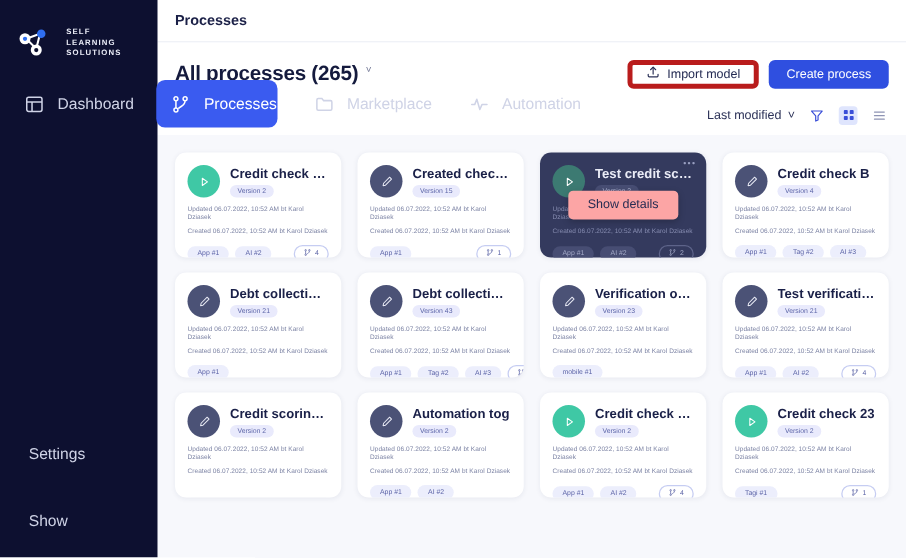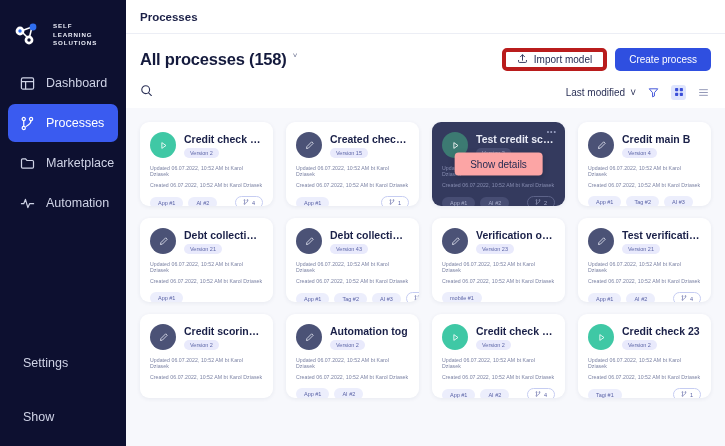--- a/index.html
+++ b/index.html
@@ -23,21 +23,21 @@
     display: flex; align-items: center; gap: 5px;
     padding: 14px 0 0 14px;
     height: 56px;
   }
   .logo-mark { width: 34px; height: 26px; flex: 0 0 34px; }
   .logo-text {
     display: flex; flex-direction: column;
     font-size: 6.2px; font-weight: bold; letter-spacing: 0.9px;
     color: #e8eaf5; line-height: 1.38;
   }
-  .nav { margin-top: 8px; display: flex; flex-direction: column; gap: 2px; }
+  .nav { margin-top: 8px; display: flex; flex-direction: row; gap: 2px; }
   .nav-item {
     display: flex; align-items: center; gap: 11px;
     height: 38px; margin: 0 8px; padding-left: 12px;
     border-radius: 7px; cursor: pointer;
     color: #cfd3e6; font-size: 12.5px;
   }
   .nav-item.active { background: #3a5bf0; color: #ffffff; }
   .nav-item .ico { width: 15px; height: 15px; flex: 0 0 15px; display: flex; align-items: center; justify-content: center; }
   .nav-bottom { margin-top: auto; padding-bottom: 16px; display: flex; flex-direction: column; gap: 8px; }
   .nav-plain {
@@ -213,21 +213,21 @@
   </aside>
 
   <section class="main">
 
     <div class="topbar">
       <span class="topbar-title">Processes</span>
     </div>
 
     <div class="header">
       <div class="header-row1">
-        <span class="page-title">All processes (158)</span>
+        <span class="page-title">All processes (265)</span>
         <span class="caret-sm">˅</span>
         <div class="header-actions">
           <button class="btn-ghost">
             <span>
               <svg viewBox="0 0 14 14" width="11" height="11" fill="none" stroke="#2b3157" stroke-width="1.2" stroke-linecap="round" stroke-linejoin="round">
                 <path d="M7 9.2 V2.4"></path>
                   <path d="M4.4 4.8 L7 2.2 L9.6 4.8"></path>
                 <path d="M2 9.4 V11 a1 1 0 0 0 1 1 h8 a1 1 0 0 0 1-1 V9.4"></path>
               </svg>
             </span>
@@ -366,21 +366,21 @@
             <div class="show-details">Show details</div>
           </div>
           <div class="card">
             <div class="card-top">
               <span class="avatar dark">
                 <svg viewBox="0 0 16 16" width="11" height="11" fill="none" stroke="#e7e9f4" stroke-width="1.2" stroke-linejoin="round">
                   <path d="M11.2 2.6 L13.4 4.8 L6.4 11.8 L3.6 12.4 L4.2 9.6 Z"></path>
                 </svg>
               </span>
               <span class="card-head-txt">
-                <span class="card-title">Credit main B</span>
+                <span class="card-title">Credit check B</span>
                 <span class="version-pill">Version 4</span>
               </span>
             </div>
             <div class="meta">Updated 06.07.2022, 10:52 AM bt Karol Dziasek</div>
             <div class="meta">Created 06.07.2022, 10:52 AM bt Karol Dziasek</div>
             <div class="tags">
               <span class="tag">App #1</span>
               <span class="tag">Tag #2</span>
               <span class="tag">AI #3</span>
             </div>

